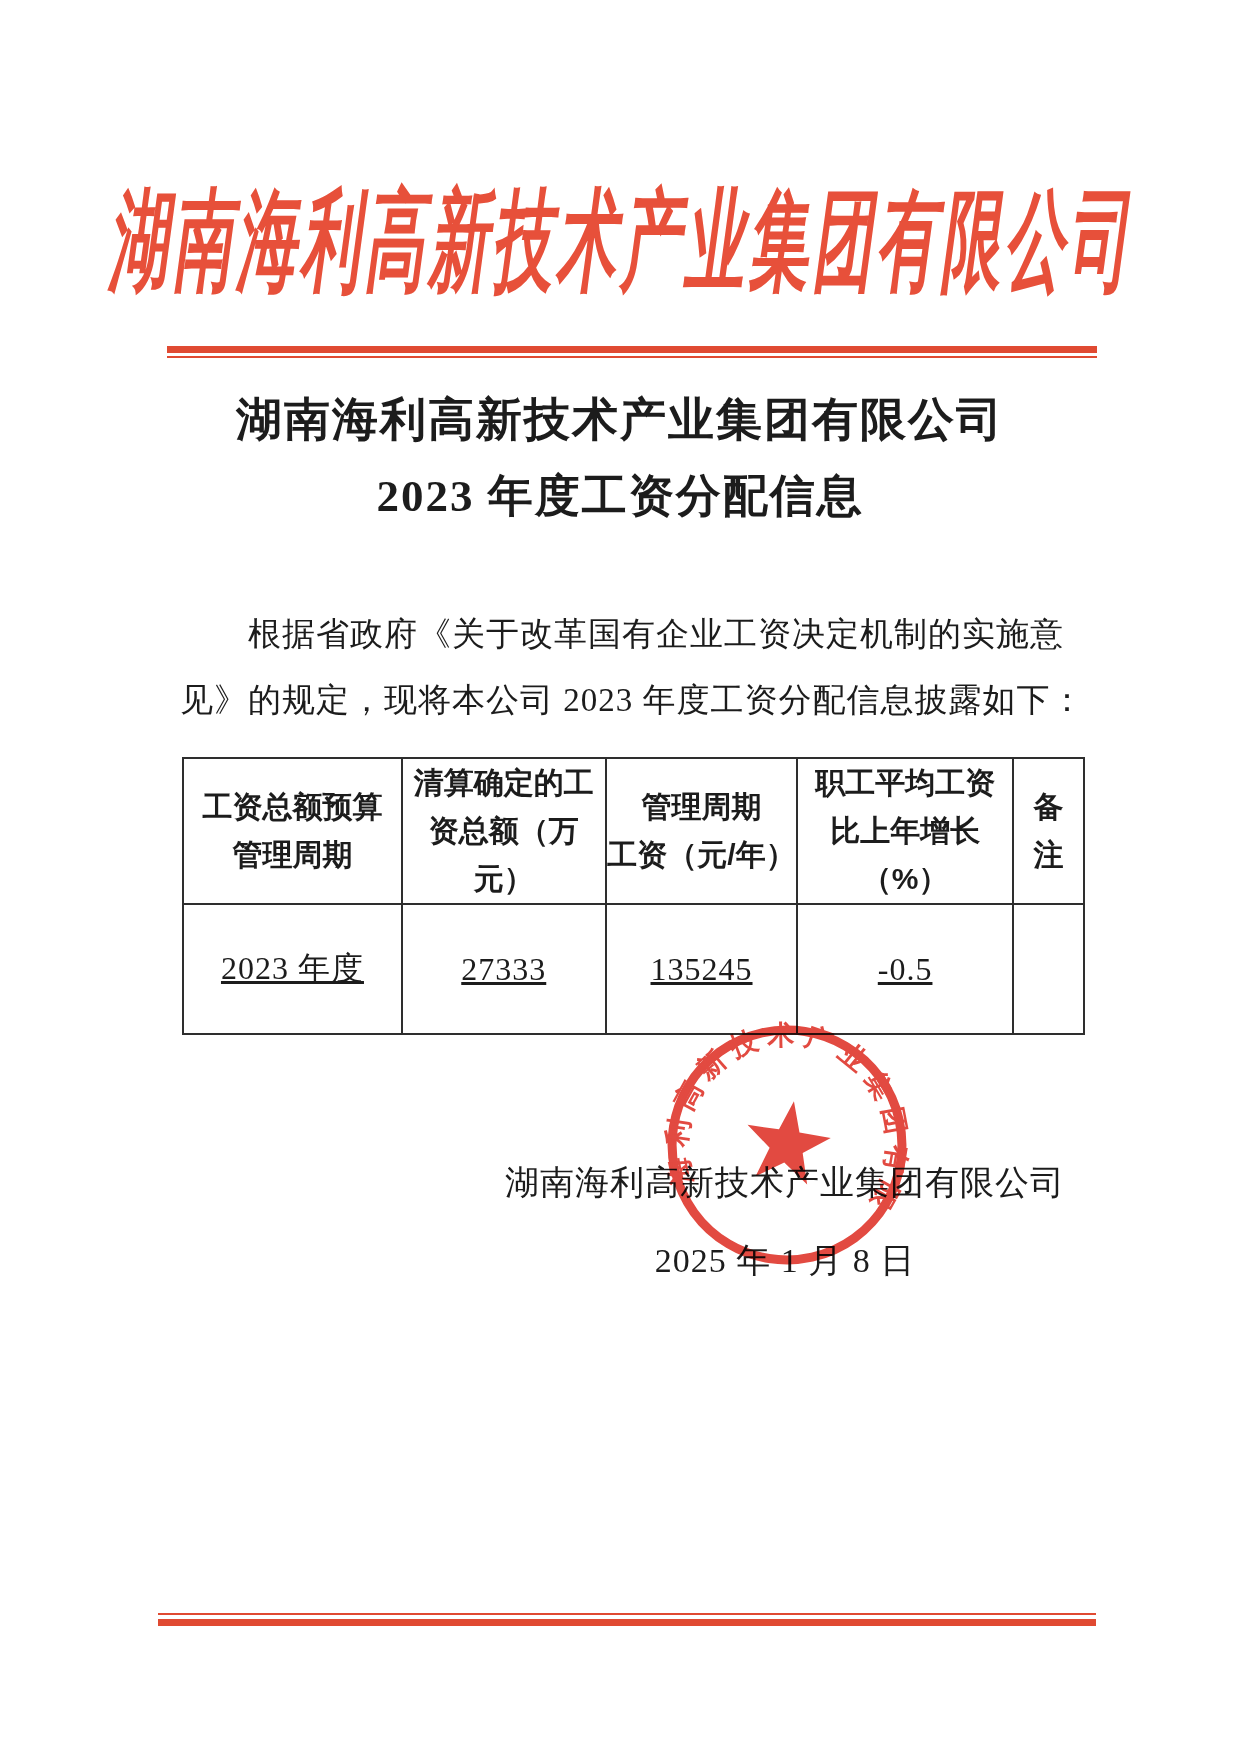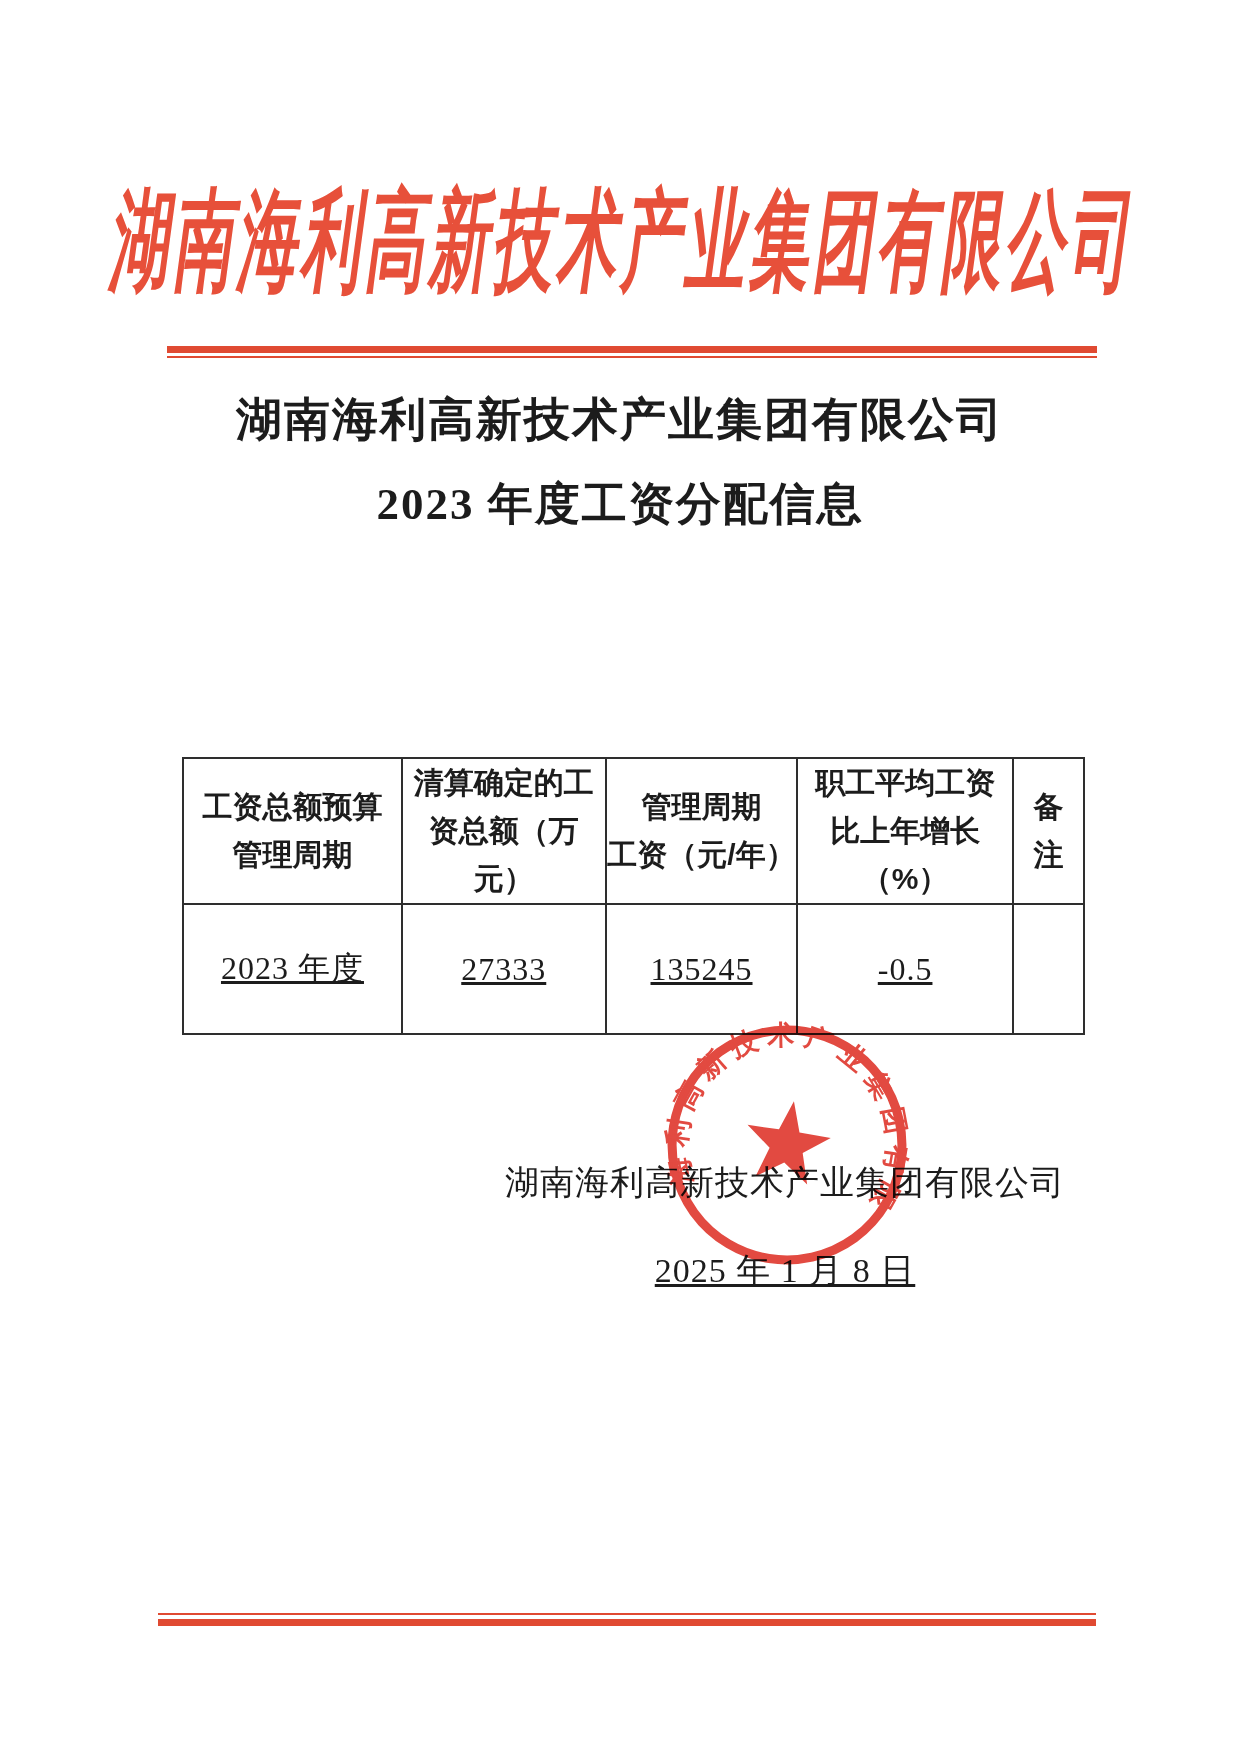--- a/index.html
+++ b/index.html
@@ -47,21 +47,21 @@
   
   .doc-title {
     position: absolute;
     left: 0; right: 0;
     top: 396px;
     text-align: center;
     font-weight: bold;
     letter-spacing: 2px;
   }
   .doc-title .t1 { font-size: 46px; line-height: 1.05; }
-  .doc-title .t2 { font-size: 45px; margin-top: 30px; }
+  .doc-title .t2 { font-size: 45px; margin-top: 22px; }
 
   
   .body-text {
     position: absolute;
     left: 180px;
     width: 905px;
     top: 601px;
     font-size: 33px;
     line-height: 66px;
     letter-spacing: 1px;
@@ -105,21 +105,21 @@
   
   .sign-area {
     position: absolute;
     left: 330px;
     width: 910px;
     top: 1160px;
     text-align: center;
     font-size: 34px;
     letter-spacing: 1px;
   }
-  .sign-area .sign-date { margin-top: 42px; text-decoration: underline; }
+  .sign-area .sign-date { margin-top: 32px; }
 
   
   .stamp {
     position: absolute;
     left: 662px;
     top: 1020px;
     width: 250px;
     height: 250px;
     mix-blend-mode: multiply;
     opacity: 0.85;
@@ -143,20 +143,24 @@
   <div class="rule rule-top">
     <div class="bar-thick"></div>
     <div class="bar-thin"></div>
   </div>
 
   <div class="doc-title">
     <div class="t1">湖南海利高新技术产业集团有限公司</div>
     <div class="t2">2023 年度工资分配信息</div>
   </div>
 
+  <div class="body-text">
+    <div class="indent">根据省政府《关于改革国有企业工资决定机制的实施意</div>
+    <div>见》的规定，现将本公司 2023 年度工资分配信息披露如下：</div>
+  </div>
 
   <table class="wage-table">
     <colgroup>
       <col class="c1">
         <col class="c2">
         <col class="c3">
         <col class="c4">
         <col class="c5">
     </colgroup>
     <thead>

